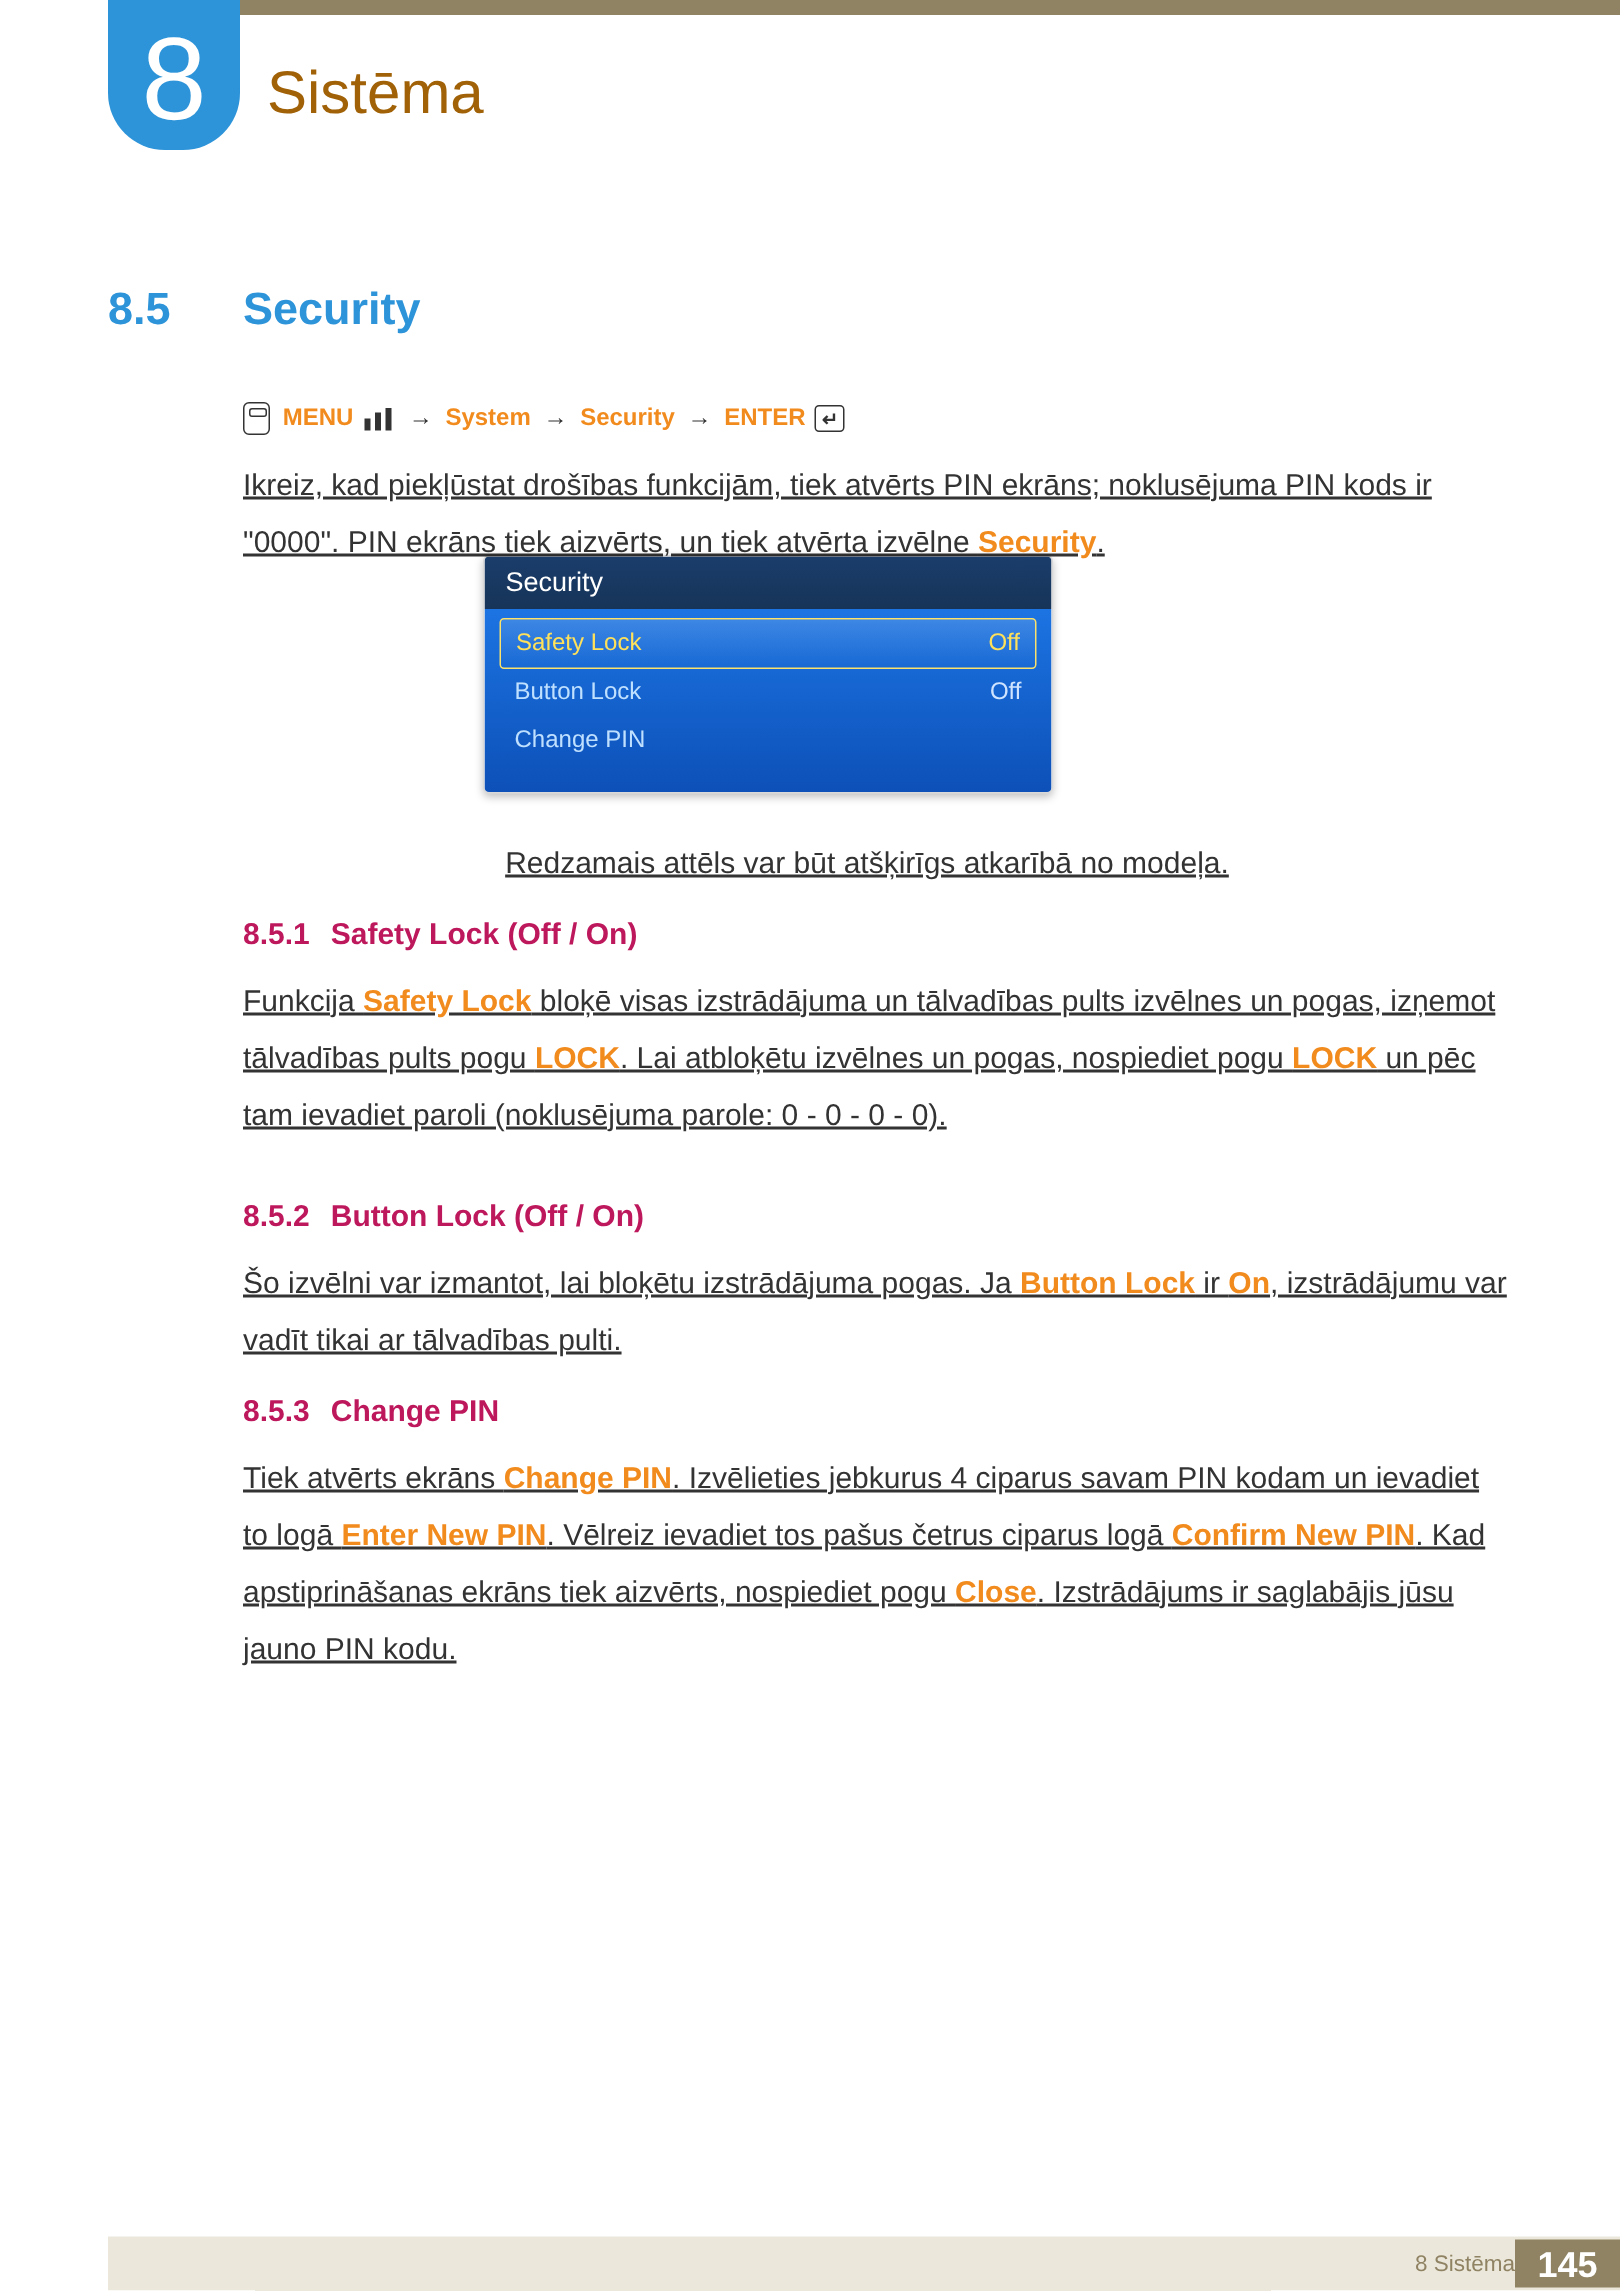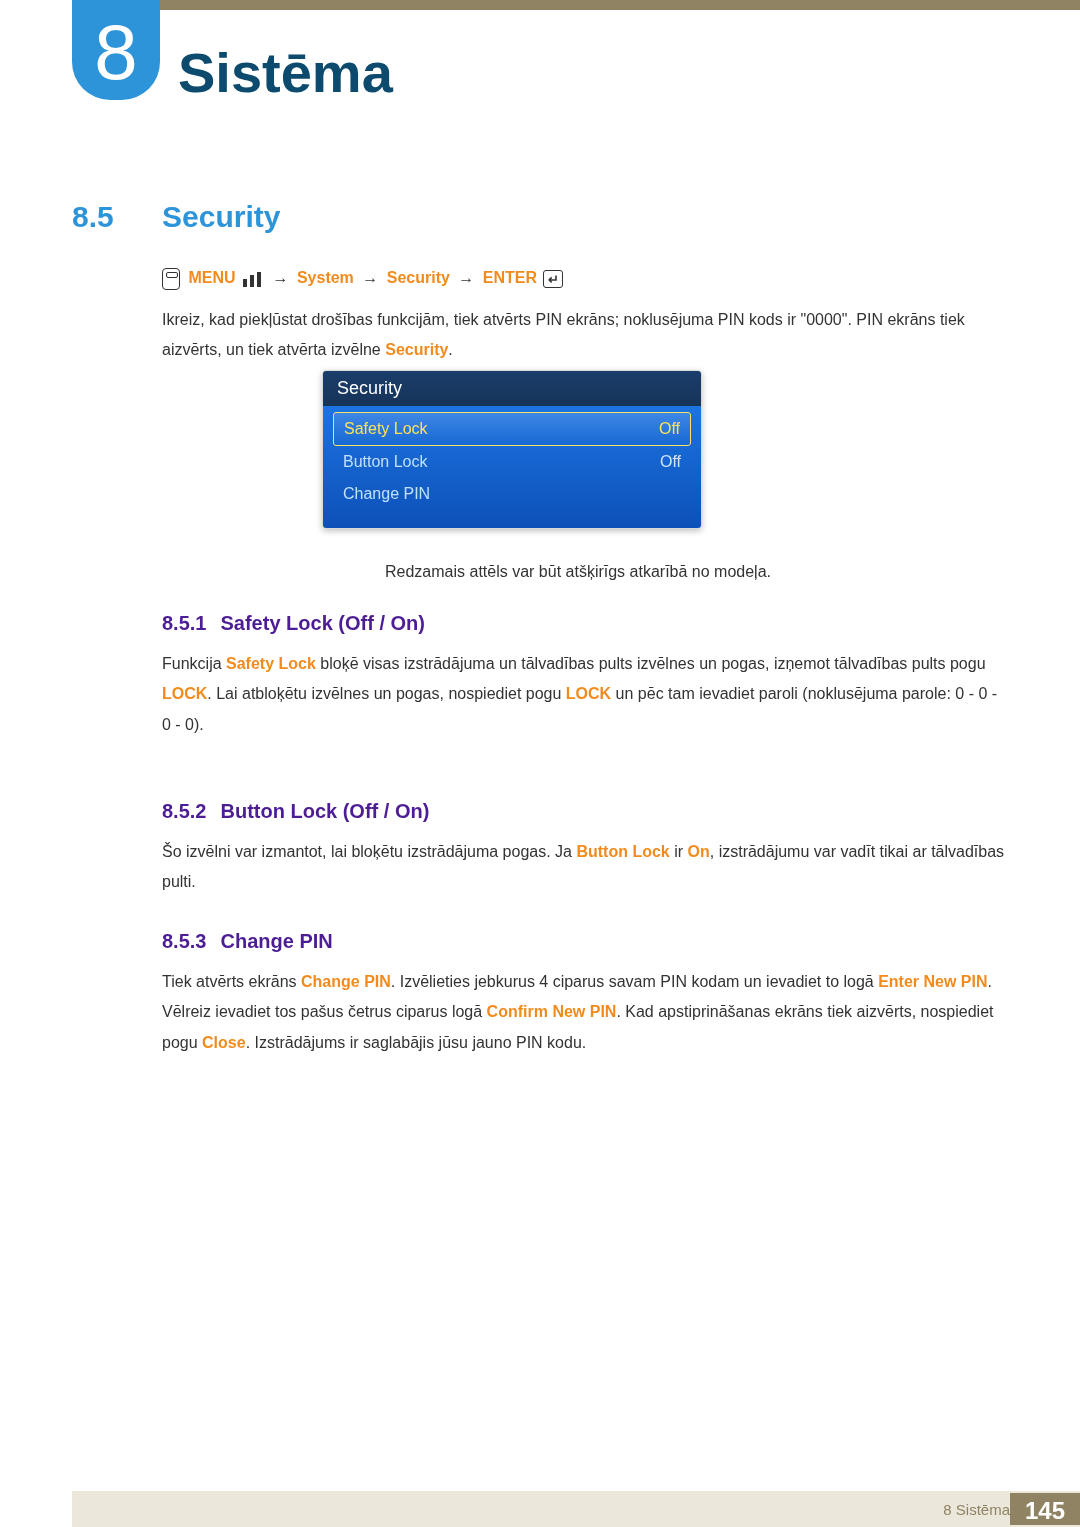--- a/index.html
+++ b/index.html
@@ -35,38 +35,37 @@
     font-weight: 300;
     text-align: center;
     line-height: 104px;
     font-family: Arial, sans-serif;
   }
 
   .chapter-title {
     position: absolute;
     top: 40px;
     left: 178px;
-    font-size: 56px;
-    font-weight: bold;
-    color: #0c4a6e;
+    font-size: 40px;
+    font-weight: normal;
+    color: #a16207;
   }
 
   .section-row {
     position: absolute;
     left: 72px;
     display: flex;
     align-items: baseline;
   }
   .section-row.main { top: 190px; }
   .section-num {
     font-size: 30px;
     color: #2d94d9;
     font-weight: bold;
     width: 90px;
-    margin-top: 10px;
   }
   .section-title {
     font-size: 30px;
     color: #2d94d9;
     font-weight: bold;
   }
 
   .content {
     position: absolute;
     left: 162px;
@@ -124,23 +123,24 @@
     margin-left: 2px;
     font-size: 13px;
     line-height: 17px;
     text-align: center;
   }
 
   .arrow { color: #333; margin: 0 4px; }
   .orange { color: #f28b1d; }
 
   .body-text {
-    font-size: 16px;
+    font-size: 20px;
     line-height: 1.9;
     color: #333;
+    text-decoration: underline;
   }
   .p1 { top: 305px; }
   .p2 { top: 557px; text-align: center; left: 148px; right: 72px; }
 
   .osd-panel {
     position: absolute;
     top: 370px;
     left: 322px;
     width: 380px;
     border-radius: 4px;
@@ -176,21 +176,21 @@
 
   .subsection {
     position: absolute;
     left: 162px;
     right: 72px;
   }
   .sub-head {
     display: flex;
     align-items: baseline;
     gap: 14px;
-    color: #4c1d95;
+    color: #be185d;
     font-weight: bold;
     font-size: 20px;
     margin-bottom: 14px;
   }
   .sub-num { }
   .sub-title { }
 
   .sec1 { top: 612px; }
   .sec2 { top: 800px; }
   .sec3 { top: 930px; }

